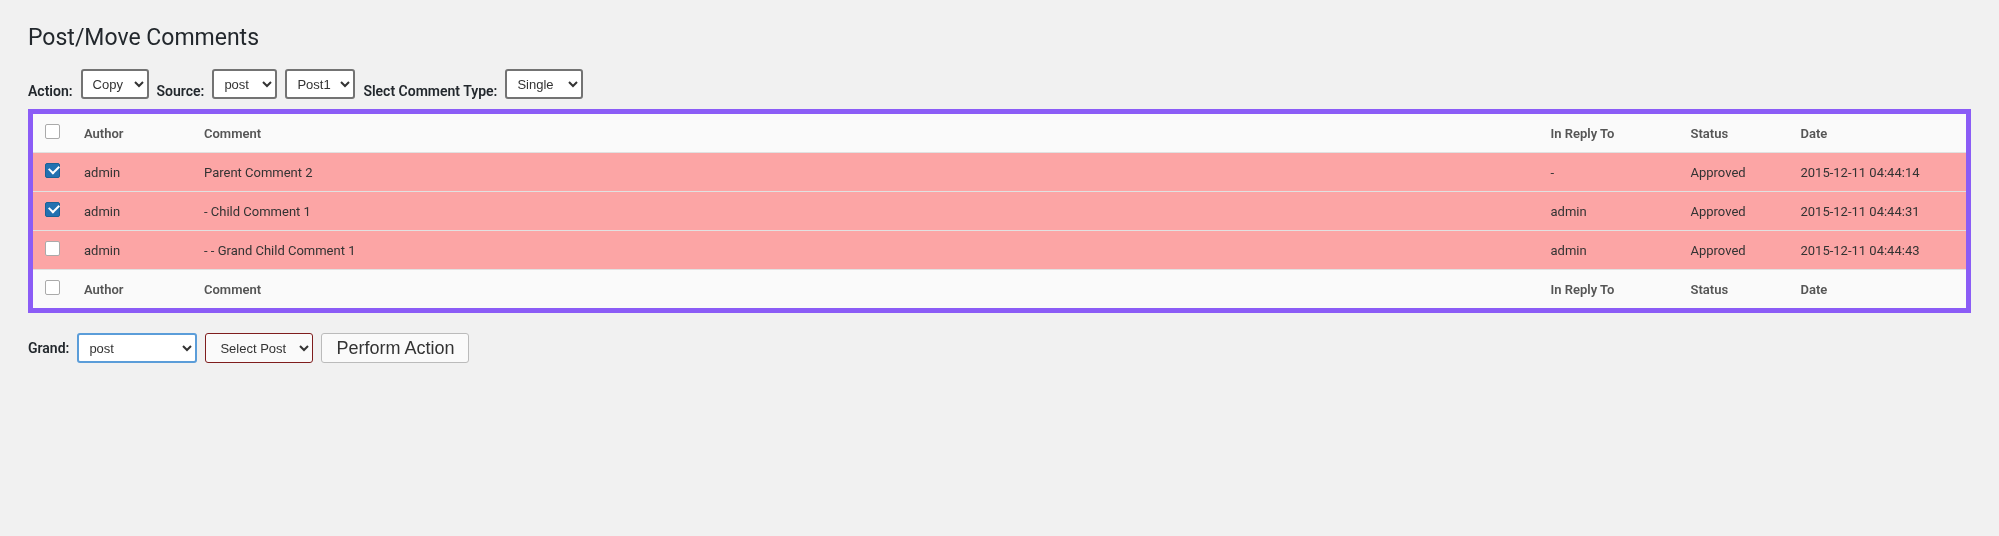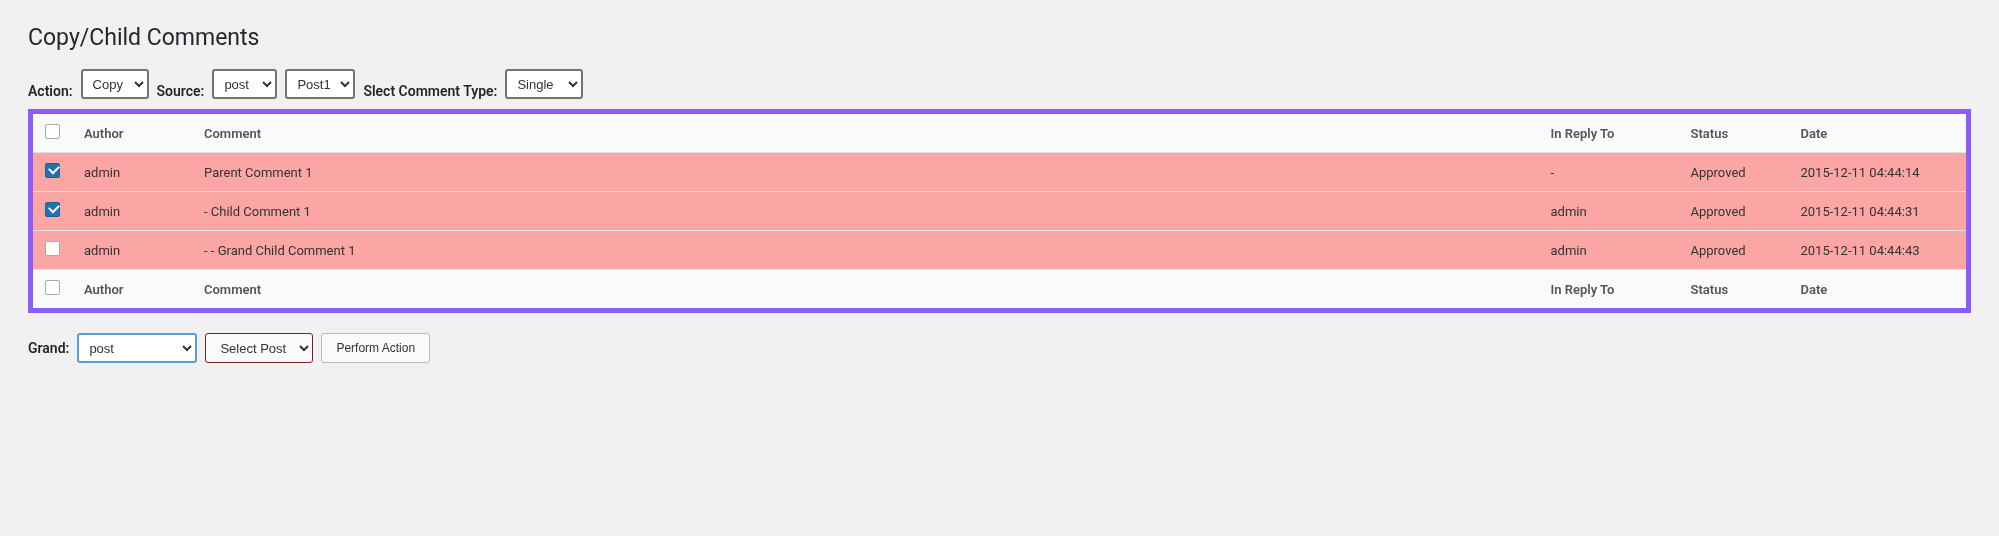--- a/index.html
+++ b/index.html
@@ -120,42 +120,42 @@
       cursor: pointer;
       appearance: auto;
       min-width: 120px;
     }
     .footer-btn {
       height: 30px;
       padding: 0 14px;
       border: 1px solid #bbb;
       border-radius: 3px;
       background: #fafafa;
-      font-size: 12px;
+      font-size: 18px;
       color: #333;
       cursor: pointer;
     }
     .select-post-btn {
       height: 30px;
       padding: 0 10px;
       border: 1px solid #7f1d1d;
       border-radius: 3px;
       background: #fafafa;
       font-size: 13px;
       color: #333;
       cursor: pointer;
       appearance: auto;
     }
   </style>
 </head>
 <body>
 
 <div class="page-wrap">
 
-  <h1 class="page-title">Copy/Child Comments</h1>
+  <h1 class="page-title">Post/Move Comments</h1>
 
   <div class="toolbar-row">
     <span class="toolbar-label">Action:</span>
     <select class="toolbar-select">
       <option>Copy</option>
       <option>Move</option>
     </select>
 
     <span class="toolbar-label">Source:</span>
     <select class="toolbar-select">
@@ -189,21 +189,21 @@
         <th class="date-col">Date</th>
       </tr>
     </thead>
     <tbody>
 
       <tr class="data-row">
         <td class="cb-col">
           <span class="checked-icon"></span>
         </td>
         <td class="author-col">admin</td>
-        <td>Parent Comment 1</td>
+        <td>Parent Comment 2</td>
         <td class="inreply-col">-</td>
         <td class="status-col">Approved</td>
         <td class="date-col">2015-12-11 04:44:14</td>
       </tr>
 
       <tr class="data-row">
         <td class="cb-col">
           <span class="checked-icon"></span>
         </td>
         <td class="author-col">admin</td>

